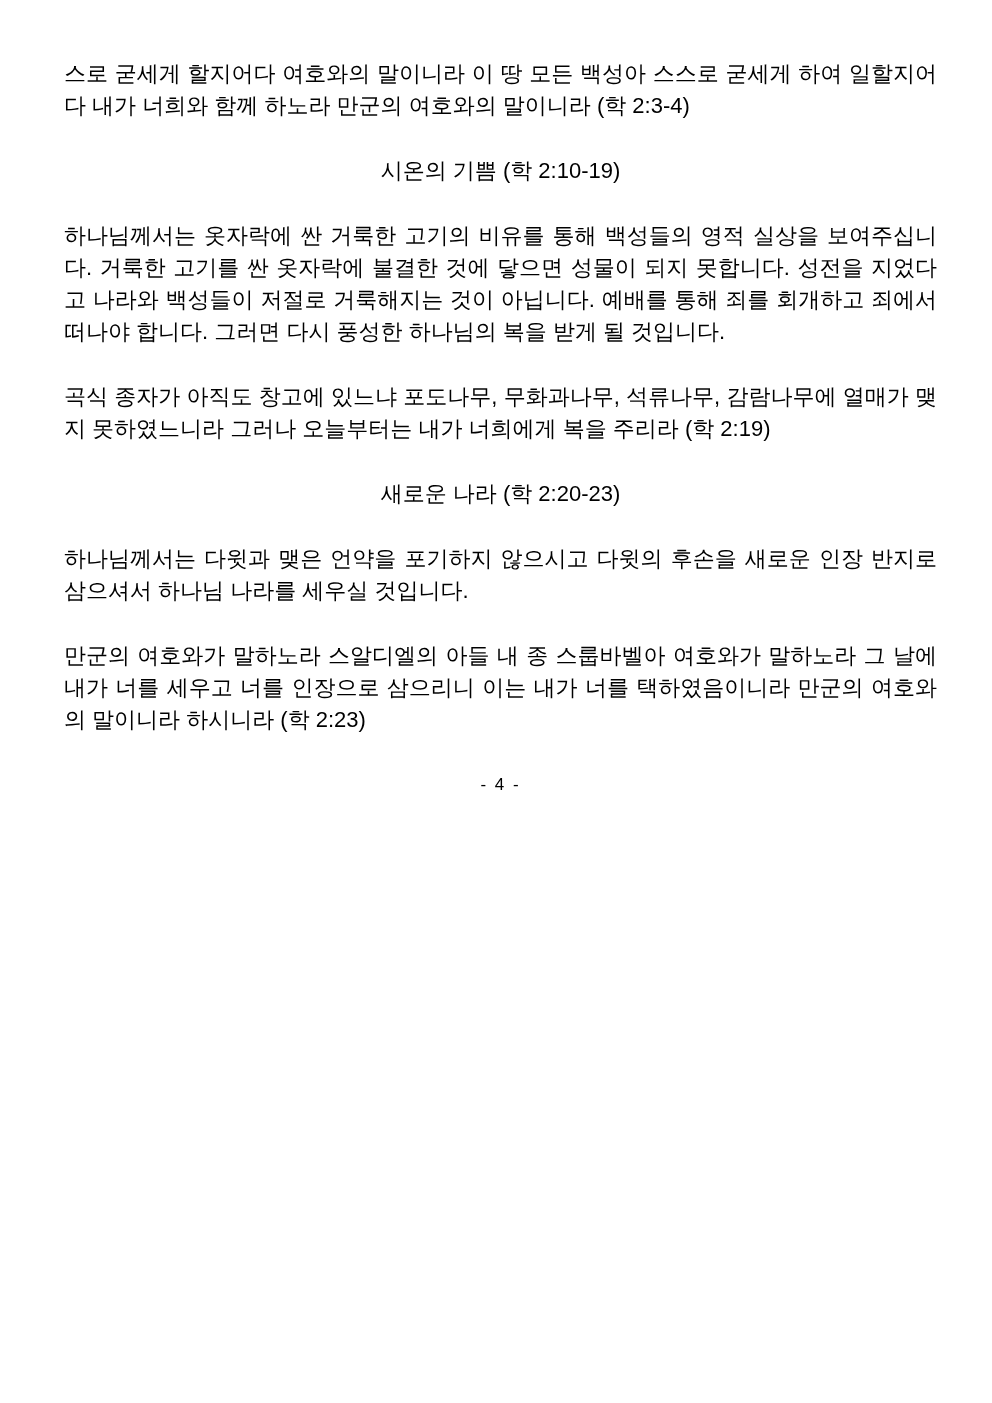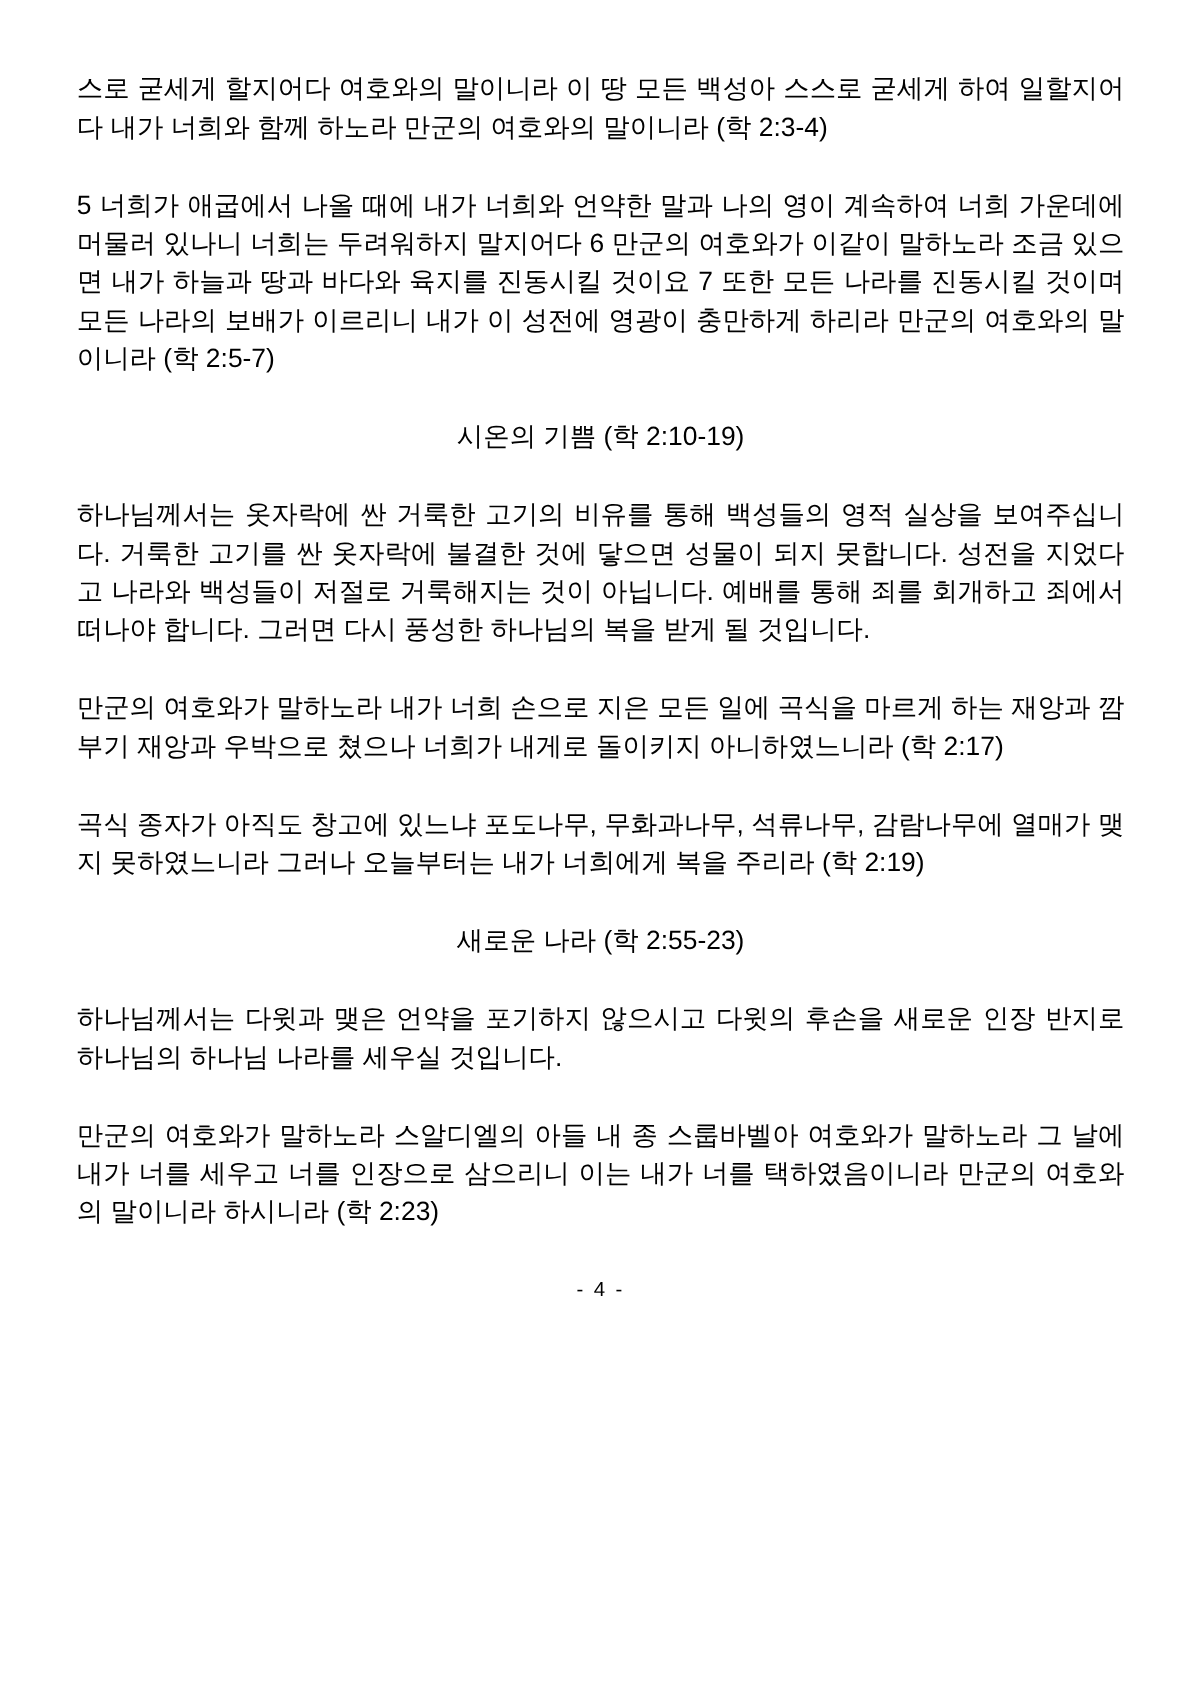--- a/index.html
+++ b/index.html
@@ -47,23 +47,21 @@
     margin-top: 6px;
     letter-spacing: 2px;
   }
 </style>
 </head>
 <body>
 
 <div class="page">
   <div class="doc-body" id="doc-body">
       <div class="block">스로 굳세게 할지어다 여호와의 말이니라 이 땅 모든 백성아 스스로 굳세게 하여 일할지어다 내가 너희와 함께 하노라 만군의 여호와의 말이니라 (학 2:3-4)</div>
-      <div class="block">5 너희가 애굽에서 나올 때에 내가 너희와 언약한 말과 나의 영이 계속하여 너희 가운데에 머물러 있나니 너희는 두려워하지 말지어다 6 만군의 여호와가 이같이 말하노라 조금 있으면 내가 하늘과 땅과 바다와 육지를 진동시킬 것이요 7 또한 모든 나라를 진동시킬 것이며 모든 나라의 보배가 이르리니 내가 이 성전에 영광이 충만하게 하리라 만군의 여호와의 말이니라 (학 2:5-7)</div>
       <div class="block heading">시온의 기쁨 (학 2:10-19)</div>
       <div class="block">하나님께서는 옷자락에 싼 거룩한 고기의 비유를 통해 백성들의 영적 실상을 보여주십니다. 거룩한 고기를 싼 옷자락에 불결한 것에 닿으면 성물이 되지 못합니다. 성전을 지었다고 나라와 백성들이 저절로 거룩해지는 것이 아닙니다. 예배를 통해 죄를 회개하고 죄에서 떠나야 합니다. 그러면 다시 풍성한 하나님의 복을 받게 될 것입니다.</div>
-      <div class="block">만군의 여호와가 말하노라 내가 너희 손으로 지은 모든 일에 곡식을 마르게 하는 재앙과 깜부기 재앙과 우박으로 쳤으나 너희가 내게로 돌이키지 아니하였느니라 (학 2:17)</div>
       <div class="block">곡식 종자가 아직도 창고에 있느냐 포도나무, 무화과나무, 석류나무, 감람나무에 열매가 맺지 못하였느니라 그러나 오늘부터는 내가 너희에게 복을 주리라 (학 2:19)</div>
-      <div class="block heading">새로운 나라 (학 2:55-23)</div>
-      <div class="block">하나님께서는 다윗과 맺은 언약을 포기하지 않으시고 다윗의 후손을 새로운 인장 반지로 하나님의 하나님 나라를 세우실 것입니다.</div>
+      <div class="block heading">새로운 나라 (학 2:20-23)</div>
+      <div class="block">하나님께서는 다윗과 맺은 언약을 포기하지 않으시고 다윗의 후손을 새로운 인장 반지로 삼으셔서 하나님 나라를 세우실 것입니다.</div>
       <div class="block">만군의 여호와가 말하노라 스알디엘의 아들 내 종 스룹바벨아 여호와가 말하노라 그 날에 내가 너를 세우고 너를 인장으로 삼으리니 이는 내가 너를 택하였음이니라 만군의 여호와의 말이니라 하시니라 (학 2:23)</div>
     </div>
   <div class="footer">- 4 -</div>
 </div>
 
 </body></html>

